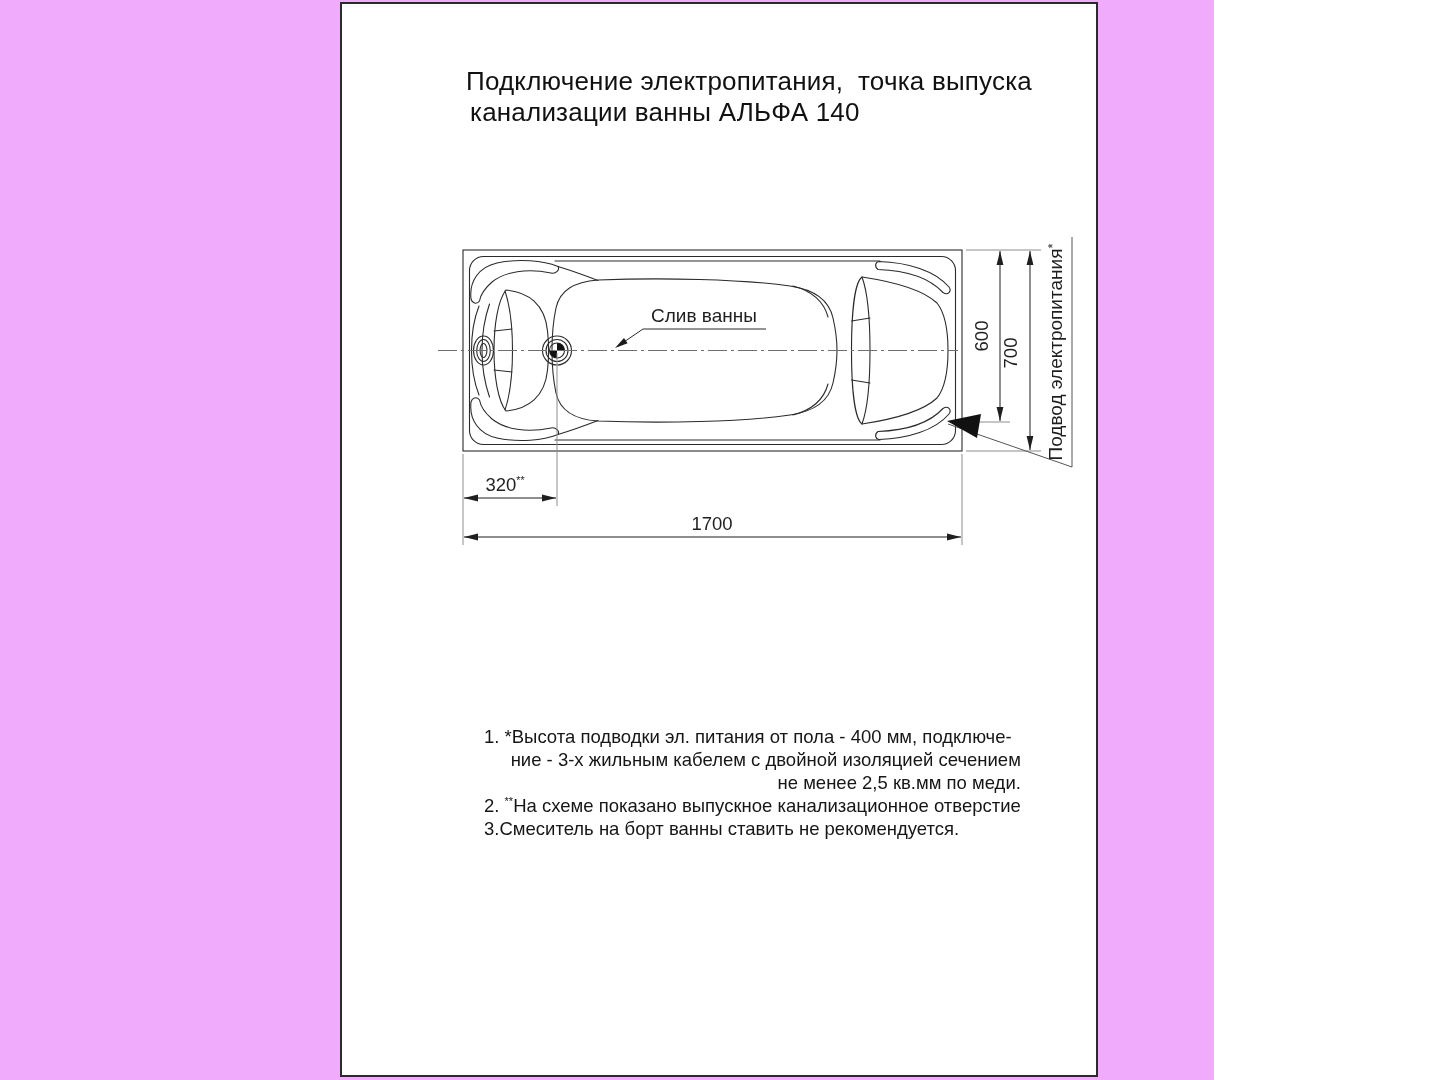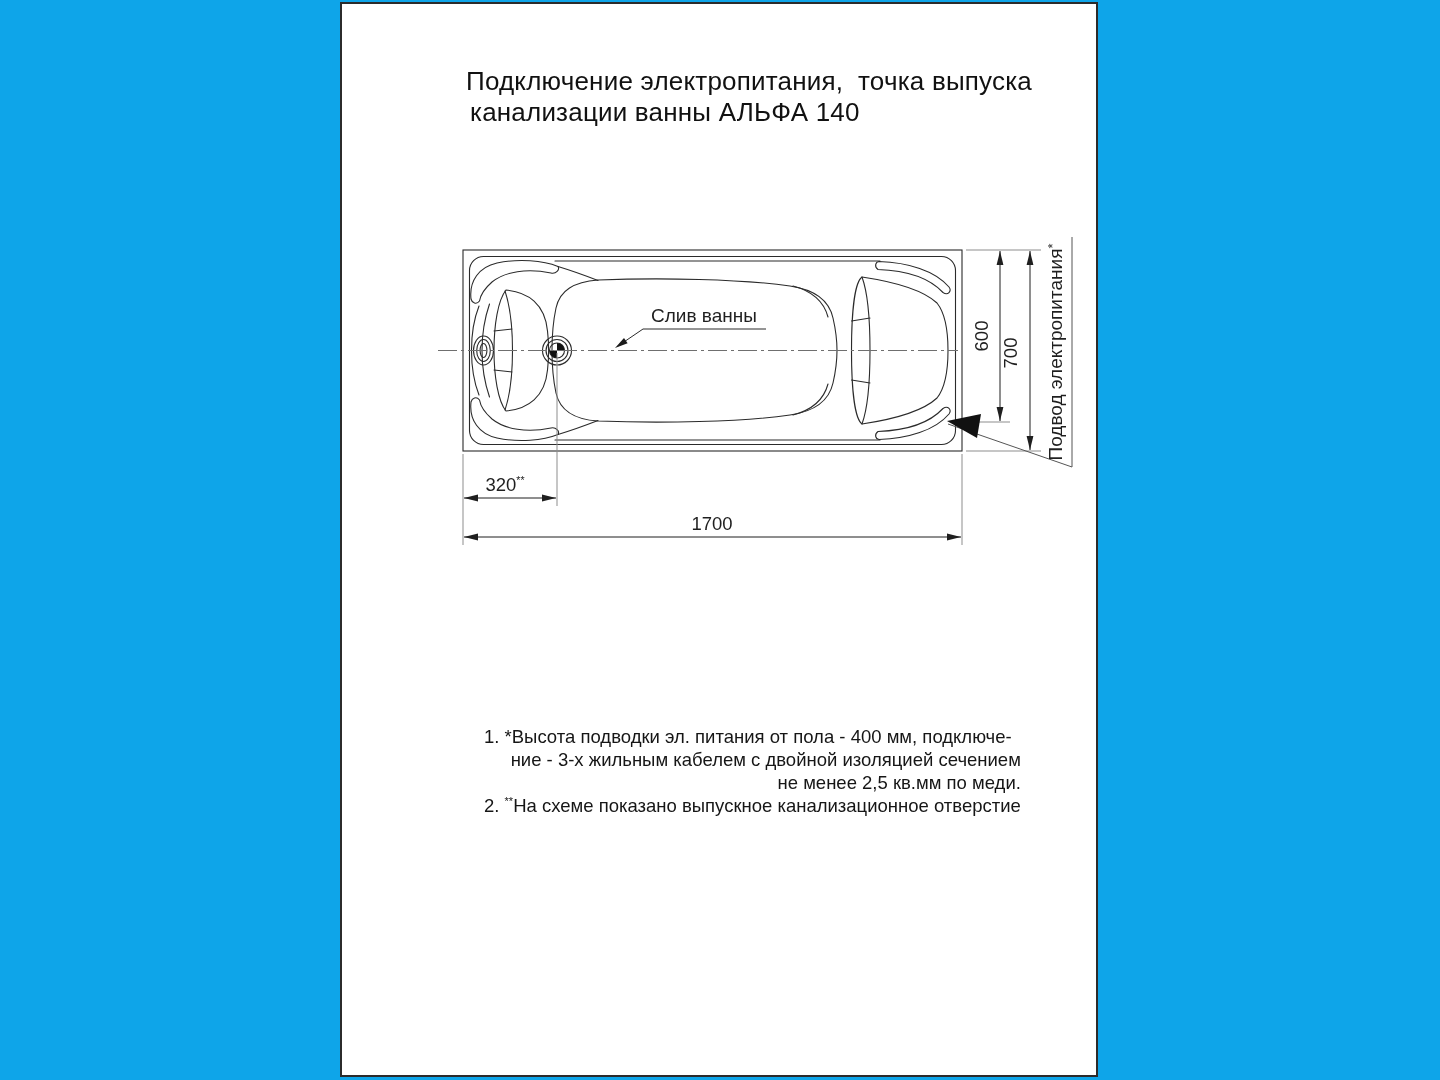--- a/index.html
+++ b/index.html
@@ -1,16 +1,16 @@
 <!DOCTYPE html>
 <html><head>
 <meta charset="utf-8">
 <style>
   html,body{margin:0;padding:0;background:#fff;}
-  .canvas{position:relative;width:1440px;height:1080px;background:#0ea5e9;overflow:hidden;
+  .canvas{position:relative;width:1214px;height:1080px;background:#f0abfc;overflow:hidden;
           font-family:"Liberation Sans",sans-serif;color:#1f1f1f;}
   .page-border{position:absolute;left:340px;top:2px;width:758px;height:1075px;
                border:2px solid #2b2b2b;box-sizing:border-box;background:#fff;}
   .title-line{position:absolute;white-space:pre;font-size:26px;color:#111;letter-spacing:0.2px;}
   .t1{left:466px;top:66px;}
   .t2{left:470px;top:97px;}
   .notes{position:absolute;left:484px;top:725px;font-size:18.5px;line-height:23px;color:#161616;}
   .note-line{white-space:pre;}
   .ind1{margin-left:18px;text-align:right;}
   .ind2{margin-left:24px;}
@@ -136,15 +136,16 @@
       <polygon points="947,421 981,414 977,438" fill="#111"></polygon>
       <text x="1056" y="358" text-anchor="middle" transform="rotate(-90 1056 352)"><tspan>Подвод электропитания</tspan><tspan dy="-5" font-size="13">*</tspan></text>
     </g>
   </svg>
 
   <div class="notes">
     <div class="note-line">1. *Высота подводки эл. питания от пола - 400 мм, подключе-</div>
     <div class="note-line ind1">ние - 3-х жильным кабелем с двойной изоляцией сечением</div>
     <div class="note-line ind1">не менее 2,5 кв.мм по меди.</div>
     <div class="note-line"><span>2. </span><sup class="note-sup">**</sup><span>На схеме показано выпускное канализационное отверстие</span></div>
+    <div class="note-line">3.Смеситель на борт ванны ставить не рекомендуется.</div>
   </div>
 
 </div>
 
 </body></html>

